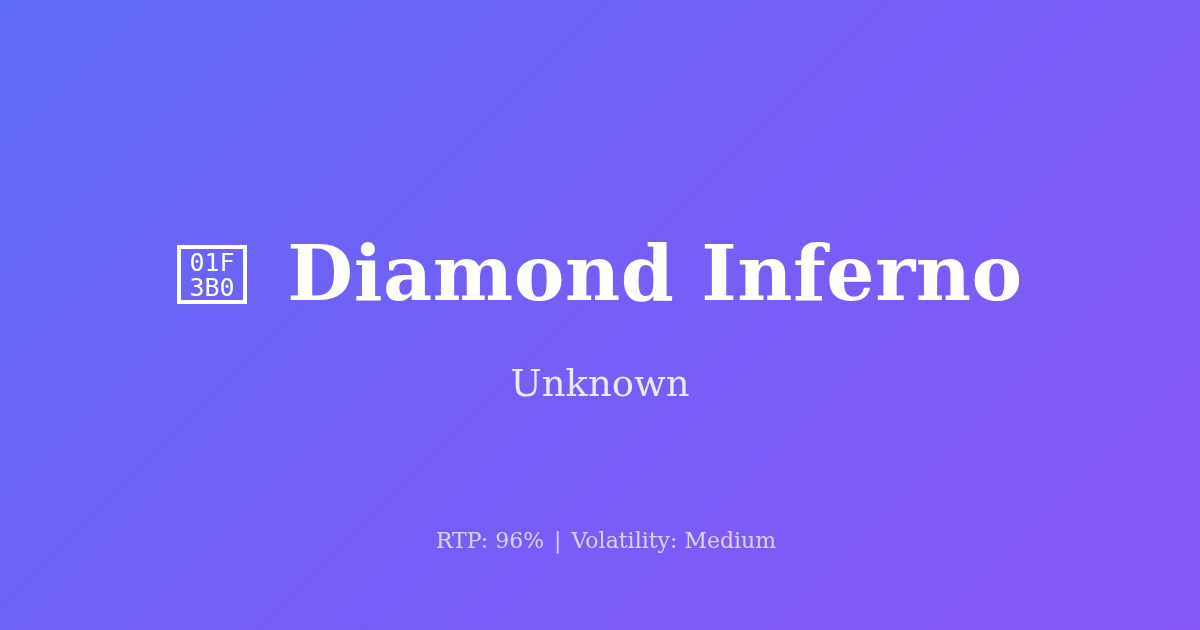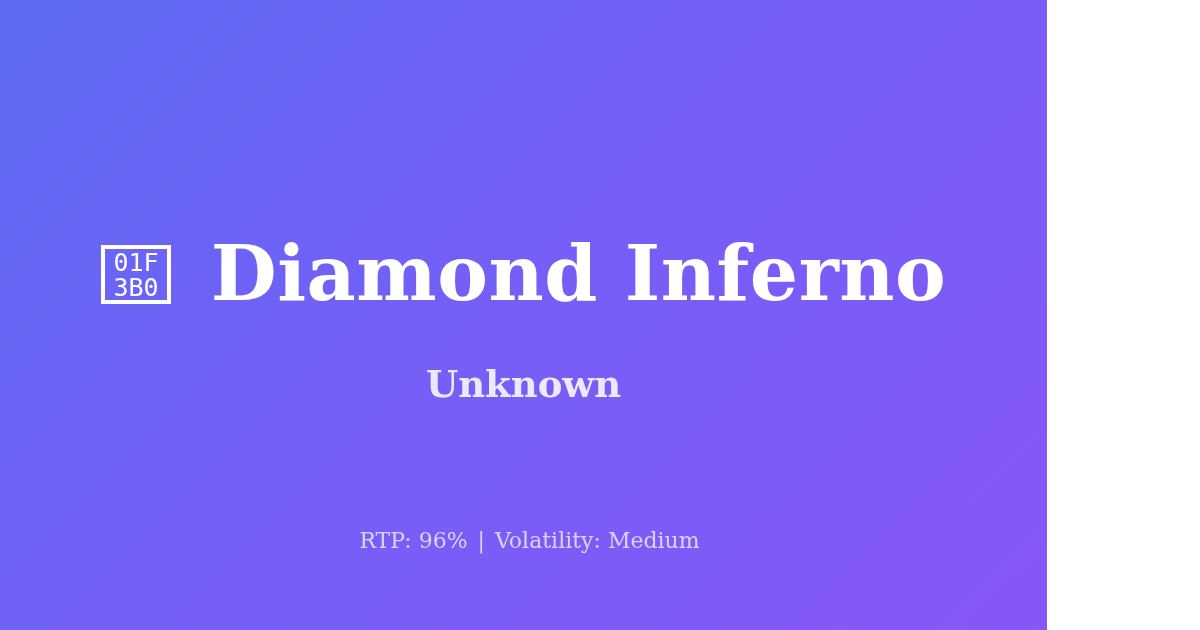--- a/index.html
+++ b/index.html
@@ -11,21 +11,21 @@
   body {
     width: 1200px;
     height: 630px;
     overflow: hidden;
     font-family: "DejaVu Serif", "Liberation Serif", serif;
   }
 
   .og-card {
     position: relative;
     box-sizing: border-box;
-    width: 1047px;
+    width: 1200px;
     height: 630px;
     background: linear-gradient(135deg, #5f6bf5 0%, #765ef7 50%, #8757f8 100%);
     display: flex;
     flex-direction: column;
     align-items: center;
     overflow: hidden;
   }
 
   
   .title-row {
@@ -75,21 +75,21 @@
   }
 
   
   .game-subtitle {
     position: absolute;
     top: 362px;
     left: 0;
     right: 0;
     text-align: center;
     font-family: "DejaVu Serif", "Liberation Serif", serif;
-    font-weight: 700;
+    font-weight: 400;
     font-size: 37px;
     line-height: 1.2;
     color: rgba(255, 255, 255, 0.86);
     white-space: nowrap;
   }
 
   
   .game-meta {
     position: absolute;
     top: 527px;

